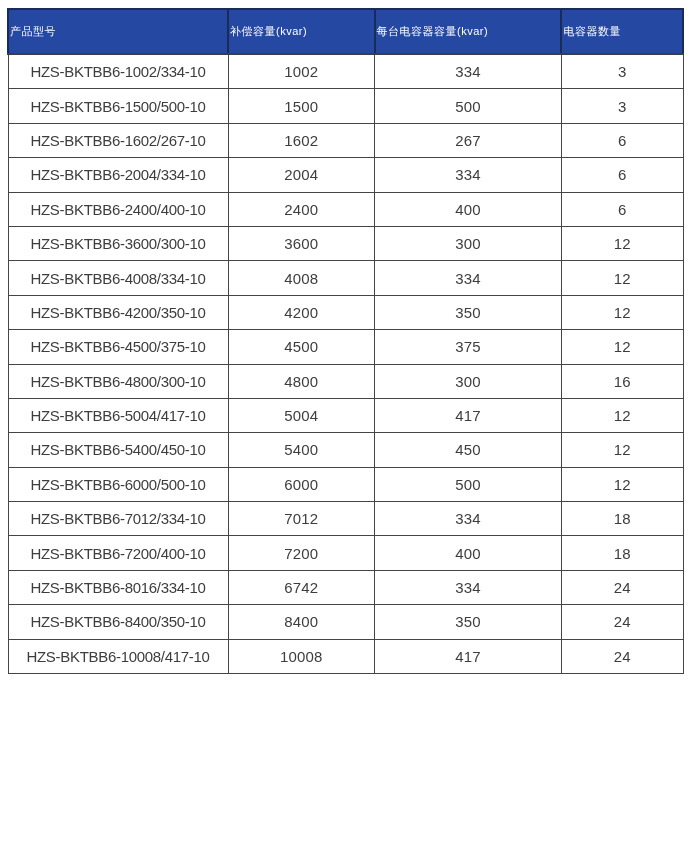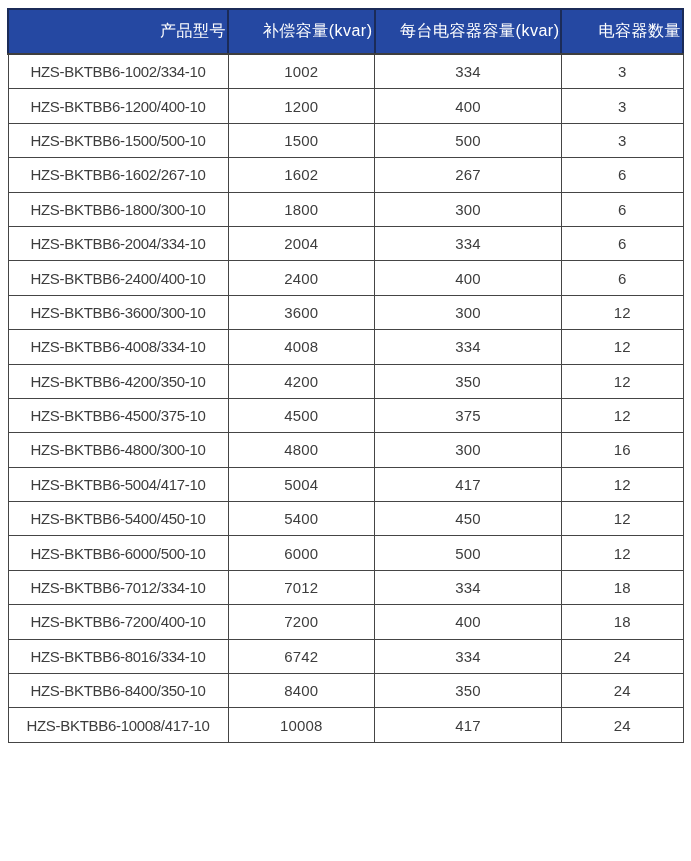--- a/index.html
+++ b/index.html
@@ -27,24 +27,24 @@
     table-layout: fixed;
   }
   .col-model    { width: 32.6%; }
   .col-capacity { width: 21.7%; }
   .col-per      { width: 27.7%; }
   .col-count    { width: 18.0%; }
 
   table.spec-table th {
     background: #2548a2;
     color: #ffffff;
-    font-size: 16px;
+    font-size: 11px;
     font-weight: normal;
     height: 41px;
-    text-align: right;
+    text-align: left;
     vertical-align: middle;
     border: 2px solid #1b2b58;
     border-bottom: 2px solid #3e3e3e;
     letter-spacing: 0.5px;
   }
   table.spec-table td {
     height: 31.4px;
     text-align: center;
     vertical-align: middle;
     font-size: 15px;
@@ -80,41 +80,29 @@
           </tr>
       </thead>
       <tbody>
           <tr>
             <td class="cell-model">HZS-BKTBB6-1002/334-10</td>
             <td class="cell-capacity">1002</td>
             <td class="cell-per">334</td>
             <td class="cell-count">3</td>
           </tr>
           <tr>
-            <td class="cell-model">HZS-BKTBB6-1200/400-10</td>
-            <td class="cell-capacity">1200</td>
-            <td class="cell-per">400</td>
-            <td class="cell-count">3</td>
-          </tr>
-          <tr>
             <td class="cell-model">HZS-BKTBB6-1500/500-10</td>
             <td class="cell-capacity">1500</td>
             <td class="cell-per">500</td>
             <td class="cell-count">3</td>
           </tr>
           <tr>
             <td class="cell-model">HZS-BKTBB6-1602/267-10</td>
             <td class="cell-capacity">1602</td>
             <td class="cell-per">267</td>
-            <td class="cell-count">6</td>
-          </tr>
-          <tr>
-            <td class="cell-model">HZS-BKTBB6-1800/300-10</td>
-            <td class="cell-capacity">1800</td>
-            <td class="cell-per">300</td>
             <td class="cell-count">6</td>
           </tr>
           <tr>
             <td class="cell-model">HZS-BKTBB6-2004/334-10</td>
             <td class="cell-capacity">2004</td>
             <td class="cell-per">334</td>
             <td class="cell-count">6</td>
           </tr>
           <tr>
             <td class="cell-model">HZS-BKTBB6-2400/400-10</td>

